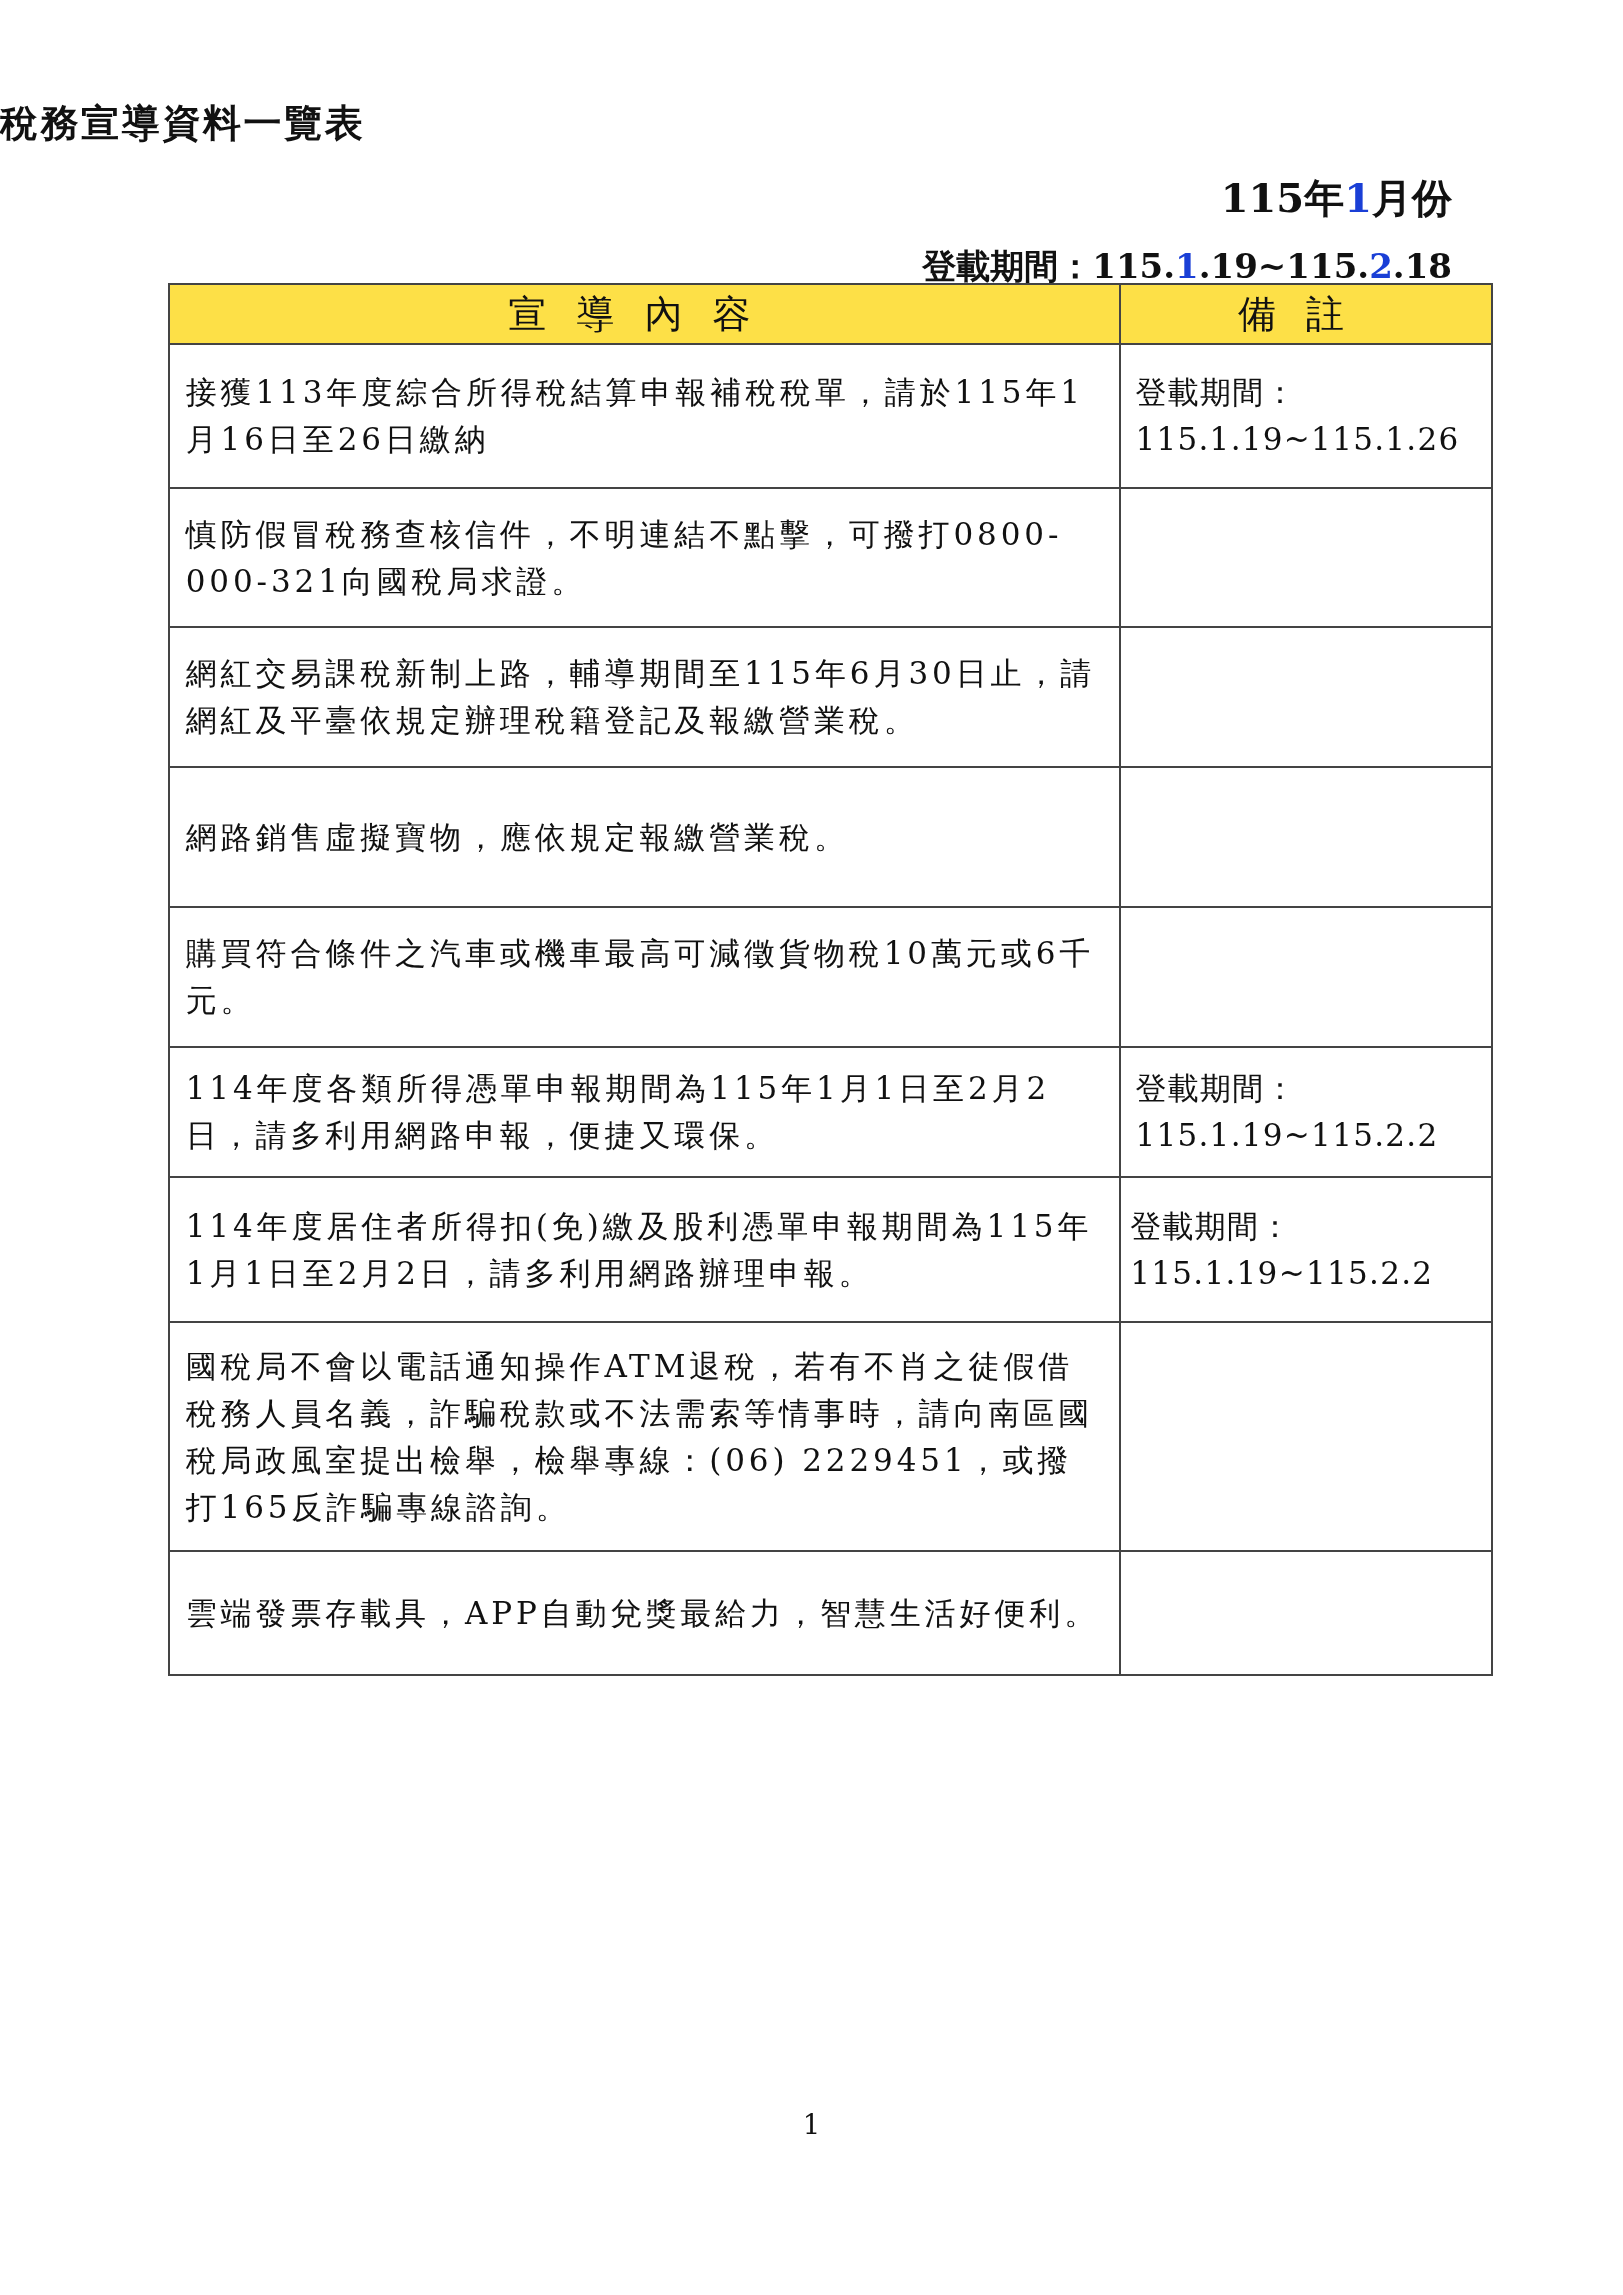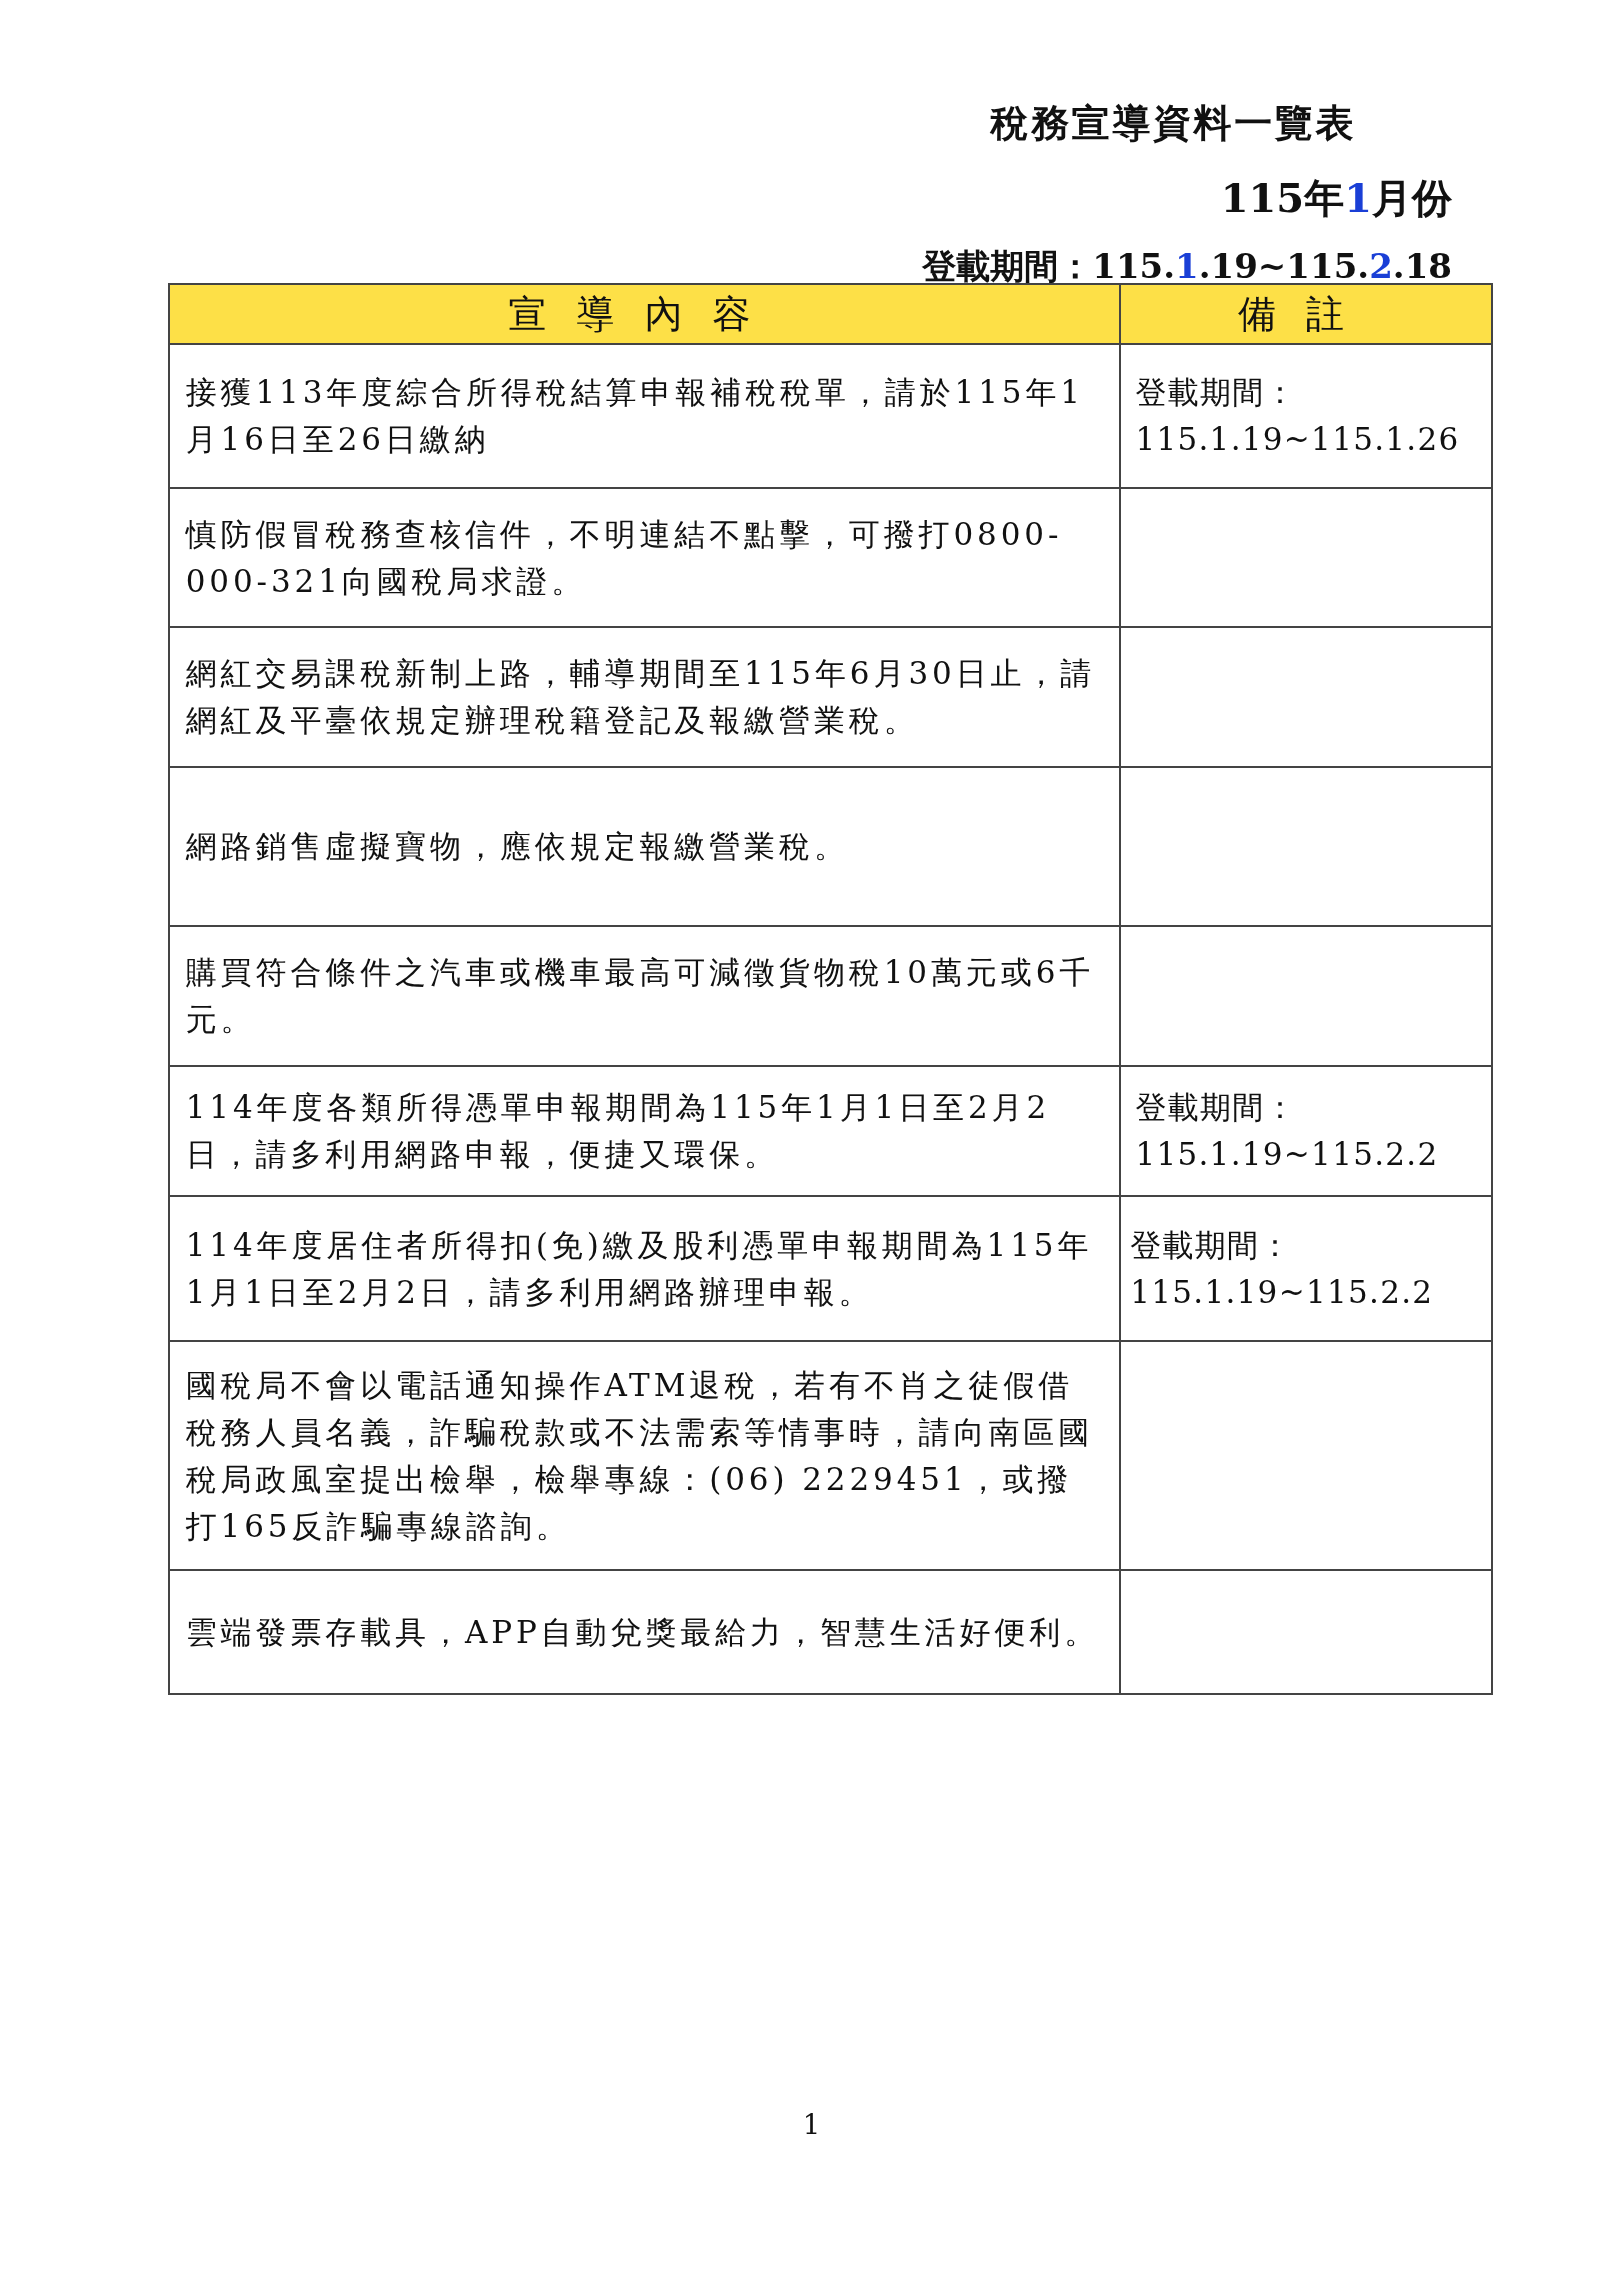--- a/index.html
+++ b/index.html
@@ -1,18 +1,18 @@
 <!DOCTYPE html>
 <html style="font-size:10.5px"><head>
 <meta charset="utf-8">
 <style>
   html, body { margin:0; padding:0; background:#ffffff; }
   body { width:1623px; height:2295px; position:relative; overflow:hidden;
          font-family:"DejaVu Serif","Liberation Serif",serif; color:#111; }
-  .title { position:absolute; left:0; width:1356px; top:98px; text-align:right;
+  .title { position:absolute; left:0; width:1356px; top:98px; text-align:left;
            font-size:38px; font-weight:bold; letter-spacing:2.6px; }
   .month { position:absolute; right:171px; top:171px; font-size:40px; font-weight:bold; }
   .period { position:absolute; right:171px; top:244px; font-size:34px; font-weight:bold; }
   .blue { color:#1a3fd6; }
   table.main { position:absolute; left:168px; top:283px; width:1323px;
                border-collapse:collapse; table-layout:fixed; }
   table.main td, table.main th { border:2.6px solid #444; vertical-align:middle; }
   table.main th { background:#fde047; height:56px; font-weight:normal; font-size:38px;
                   letter-spacing:30px; text-align:center; }
   col.c1 { width:951px; }
@@ -56,21 +56,21 @@
           <div></div>
         </td>
     </tr>
     <tr style="height:140px">
       <td class="content">網紅交易課稅新制上路，輔導期間至115年6月30日止，請網紅及平臺依規定辦理稅籍登記及報繳營業稅。</td>
       <td class="note">
           <div></div>
           <div></div>
         </td>
     </tr>
-    <tr style="height:159px">
+    <tr style="height:140px">
       <td class="content">網路銷售虛擬寶物，應依規定報繳營業稅。</td>
       <td class="note">
           <div></div>
           <div></div>
         </td>
     </tr>
     <tr style="height:140px">
       <td class="content">購買符合條件之汽車或機車最高可減徵貨物稅10萬元或6千元。</td>
       <td class="note">
           <div></div>

